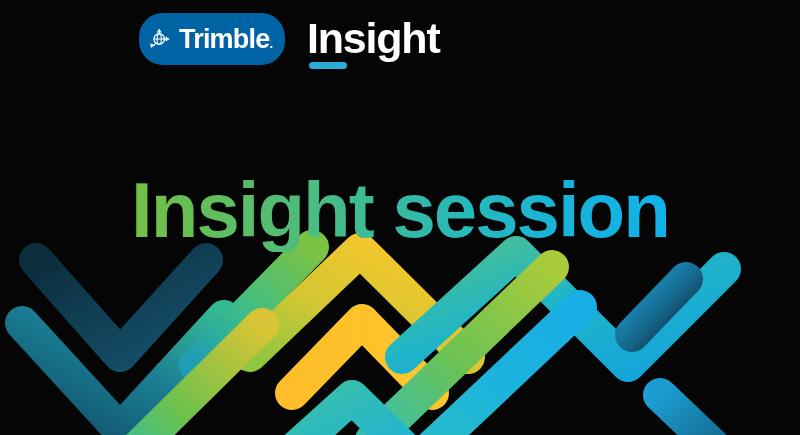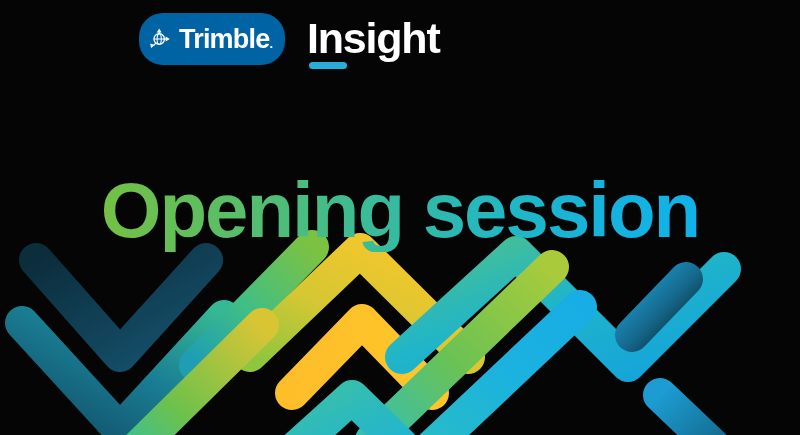--- a/index.html
+++ b/index.html
@@ -169,21 +169,21 @@
     <div>
       <div class="insight-block">
         <span class="insight-word">Insight</span>
         <span class="insight-underline"></span>
       </div>
     </div>
 
   </div>
 
   <div class="title-wrap">
-    <h1 class="session-title">Opening session</h1>
+    <h1 class="session-title">Insight session</h1>
   </div>
 
   <svg class="chevron-art" viewBox="0 0 800 210" preserveAspectRatio="none" aria-hidden="true">
     <defs>
       <linearGradient id="gDarkTeal" x1="0" y1="0" x2="1" y2="1">
         <stop offset="0%" stop-color="#0C2D3C"></stop>
         <stop offset="100%" stop-color="#15536F"></stop>
       </linearGradient>
       <linearGradient id="gBlueLeft" x1="0" y1="1" x2="1" y2="0">
         <stop offset="0%" stop-color="#0F4A64"></stop>

